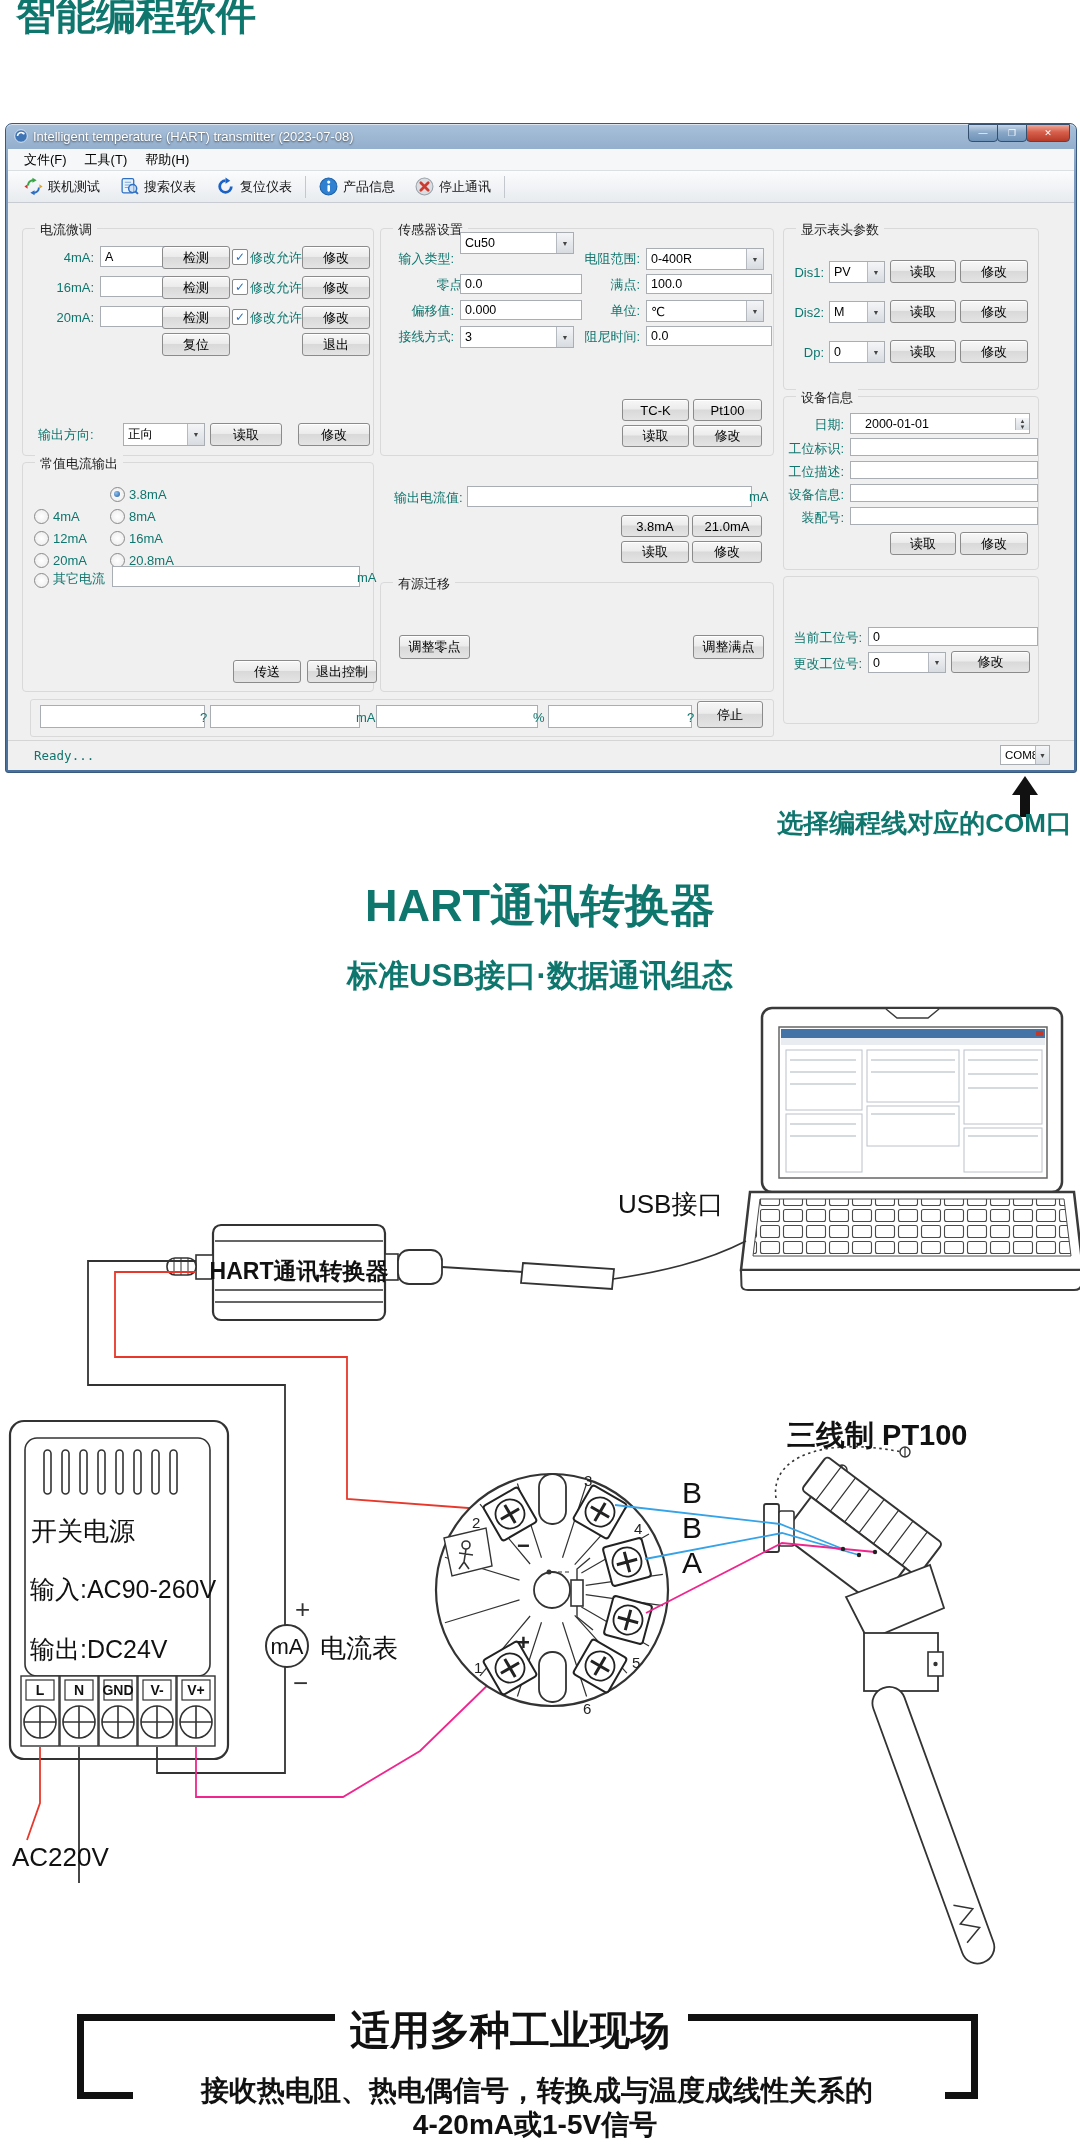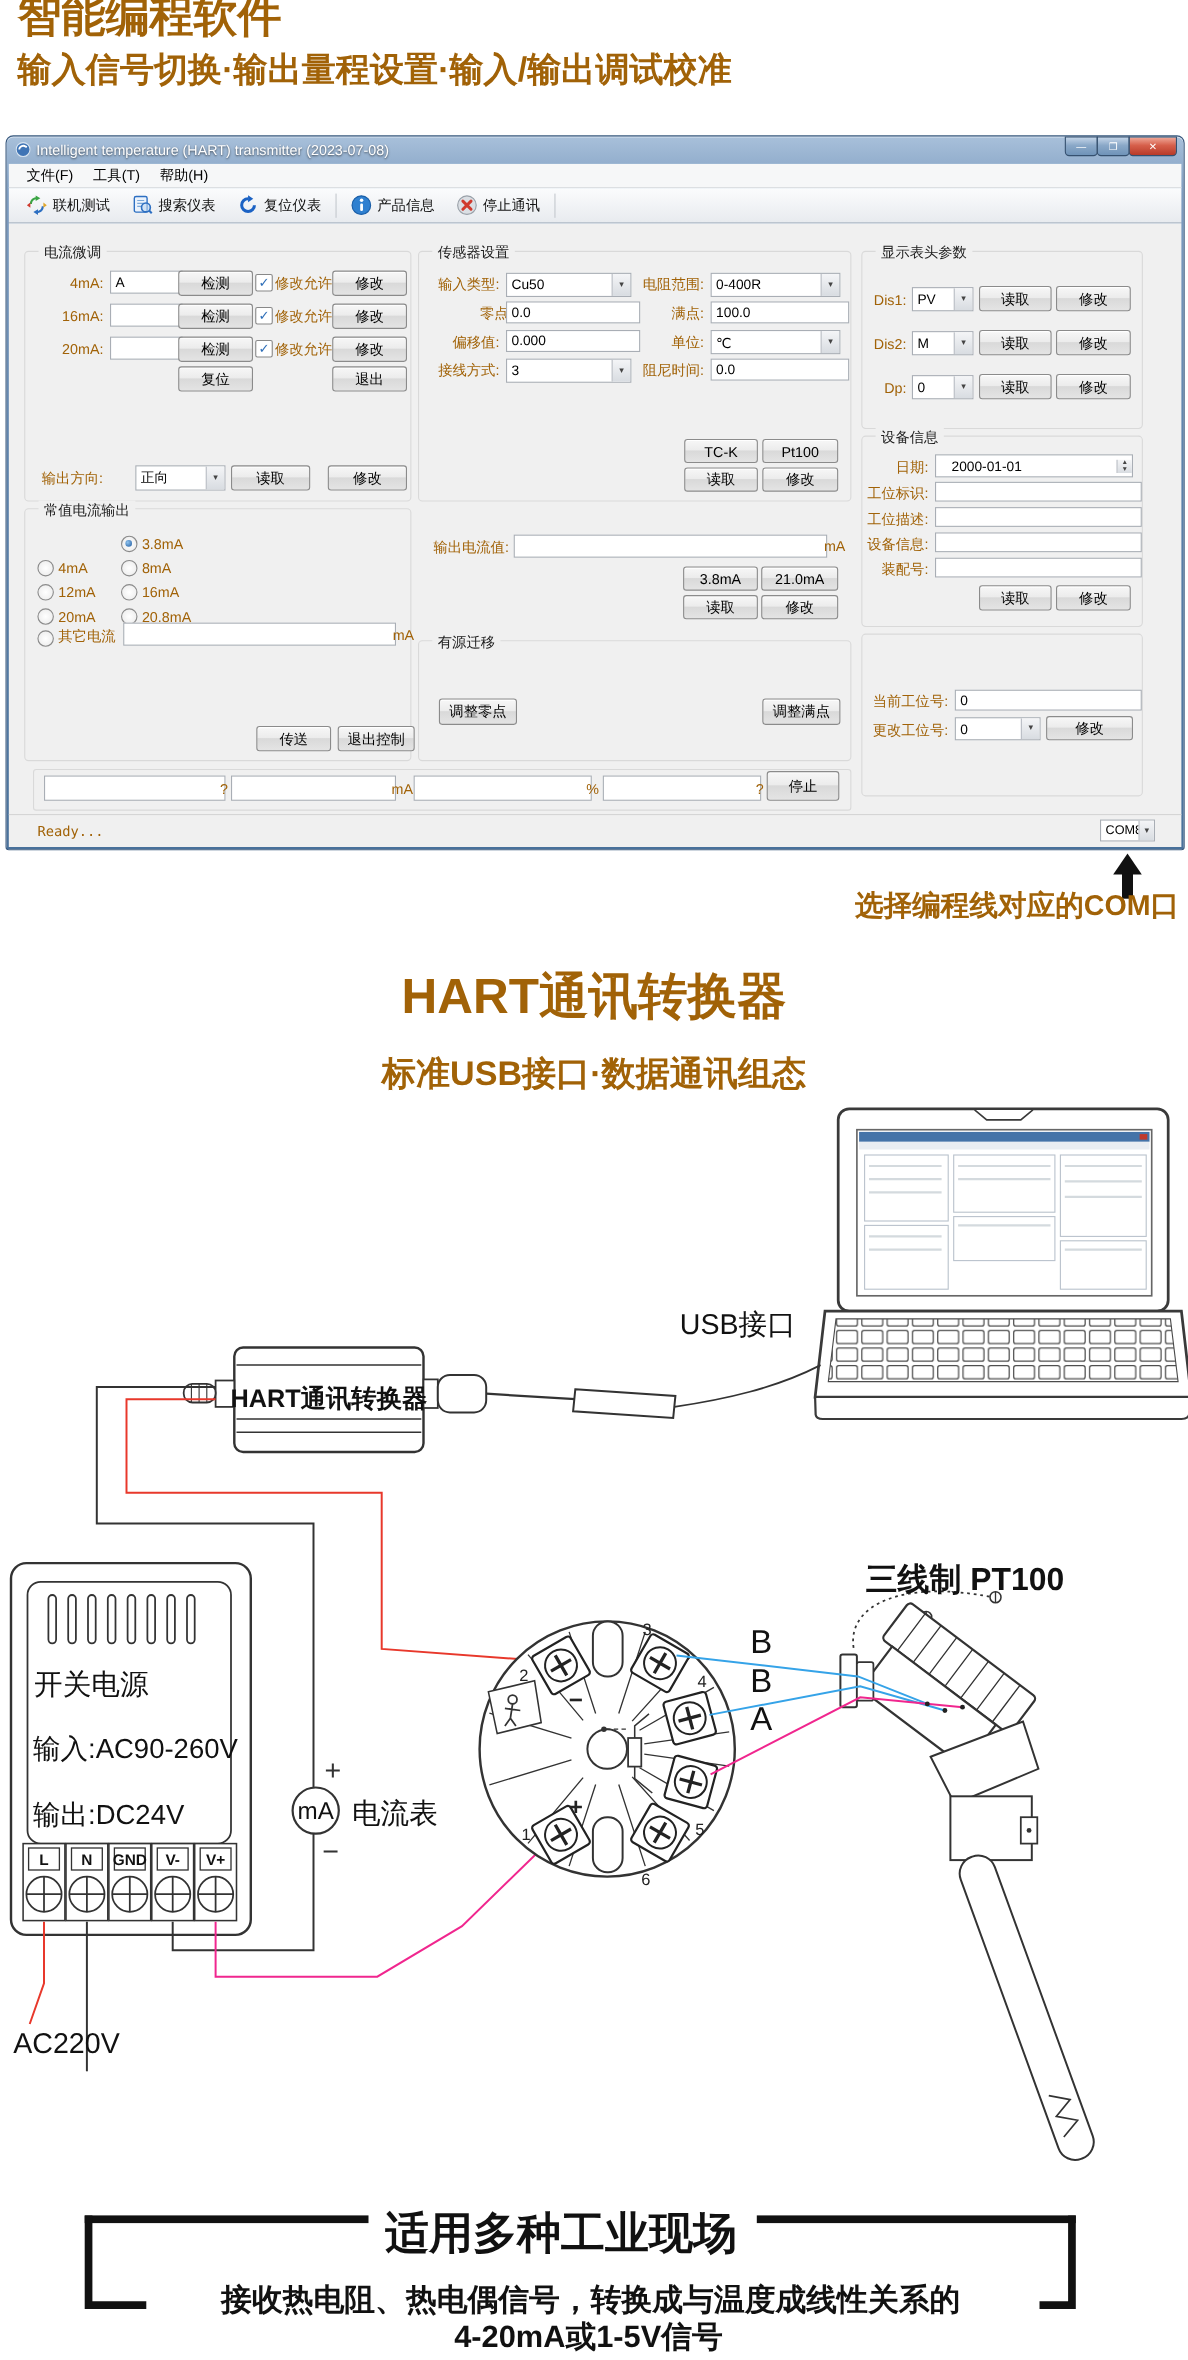--- a/index.html
+++ b/index.html
@@ -1,18 +1,18 @@
 <!DOCTYPE html>
 <html><head>
 <meta charset="utf-8">
 <style>
   html,body{margin:0;padding:0;background:#fff}
   #page{position:relative;width:1080px;height:2145px;background:#fff;font-family:"Liberation Sans","DejaVu Sans",sans-serif;overflow:hidden}
   .abs{position:absolute}
-  .lb{position:absolute;font-size:13px;color:#a16207;white-space:nowrap;line-height:15px}
+  .lb{position:absolute;font-size:13px;color:#0f766e;white-space:nowrap;line-height:15px}
   .lbr{text-align:right}
   .bt{position:absolute;display:flex;align-items:center;justify-content:center;font-size:13px;color:#000;
       background:linear-gradient(180deg,#f7f7f7,#ececec 45%,#d9d9d9 50%,#e4e4e4);border:1px solid #8b8b8b;border-radius:3px;box-shadow:inset 0 1px 0 #fff;cursor:default}
   .in{position:absolute;background:#fff;border:1px solid #a9aeb5;font-size:12.5px;color:#000;display:flex;align-items:center;padding:0 4px;overflow:hidden}
   .dd{position:absolute;background:#fff;border:1px solid #a9aeb5;font-size:12.5px;display:flex;align-items:stretch;overflow:hidden}
   .ddv{flex:1;display:flex;align-items:center;padding:0 4px;white-space:nowrap;overflow:hidden}
   .dda{width:16px;display:flex;align-items:center;justify-content:center;background:linear-gradient(#f4f5f7,#d8dce1);border-left:1px solid #b5bac1}
   .dda::after{content:"▼";font-size:7px;color:#444}
   .gp{position:absolute;border:1px solid #d9d9d9;border-radius:4px}
   .gpt{position:absolute;top:-8px;left:12px;background:#f0f0f0;padding:0 5px;font-size:13px;color:#1c1c1c;white-space:nowrap}
@@ -26,21 +26,20 @@
   .wbtn{position:absolute;height:16px;border:1px solid #35506f;border-radius:0 0 4px 4px;display:flex;align-items:center;justify-content:center;color:#fff;font-size:9px;background:linear-gradient(#c4d5e8,#8aa8c8 45%,#6f93b8)}
   .wbtn.cls{background:linear-gradient(#efa797,#d65f4b 45%,#b83a28)}
   svg text{font-family:"Liberation Sans","DejaVu Sans",sans-serif}
 </style>
 </head>
 <body>
 
 <div id="page">
 
   <div class="lb" style="left:16px;top:8px;font-size:40px;font-weight:700">智能编程软件</div>
-  <div class="lb" style="left:16px;top:56px;font-size:31px;font-weight:600">输入信号切换·输出量程设置·输入/输出调试校准</div>
 
   <div class="abs" style="left:5px;top:123px;width:1070px;height:648px;border-radius:7px 7px 3px 3px;border:1px solid #39597e;background:linear-gradient(180deg,#a8c0da,#7d9cc0 8%,#5d82ab 45%,#49719b);box-shadow:inset 0 1px 0 rgba(255,255,255,.6)"></div>
   <span class="abs" style="left:14px;top:129px;width:14px;height:14px">
     <svg width="14" height="14" viewBox="0 0 14 14">
         <circle cx="7" cy="7" r="6.3" fill="#3f74b5" stroke="#d8e4f0"></circle>
         <path d="M3.5 7a3.5 3.5 0 0 1 6-2.4" fill="none" stroke="#fff" stroke-width="1.6"></path>
         <circle cx="9.7" cy="4.4" r="1" fill="#fff"></circle>
       </svg>
   </span>
   <div class="lb" style="left:33px;top:129px;font-size:13px;color:#fff;text-shadow:0 1px 2px rgba(0,0,0,.65)">Intelligent temperature (HART) transmitter (2023-07-08)</div>
@@ -155,21 +154,21 @@
   <div class="lb" style="left:53px;top:571px">其它电流</div>
   <div class="in" style="left:112px;top:566px;width:238px;height:19px"></div>
   <div class="lb" style="left:357px;top:570px">mA</div>
   <div class="bt" style="left:233px;top:660px;width:66px;height:21px">传送</div>
   <div class="bt" style="left:307px;top:660px;width:68px;height:21px">退出控制</div>
 
   <div class="gp" style="left:380px;top:228px;width:392px;height:226px">
     <span class="gpt">传感器设置</span>
   </div>
   <div class="lb lbr" style="left:386px;top:251px;width:68px">输入类型:</div>
-  <div class="dd" style="left:460px;top:248px;width:112px;height:20px">
+  <div class="dd" style="left:460px;top:232px;width:112px;height:20px">
       <span class="ddv">Cu50</span>
       <span class="dda"></span>
     </div>
   <div class="lb lbr" style="left:576px;top:251px;width:64px">电阻范围:</div>
   <div class="dd" style="left:646px;top:248px;width:116px;height:20px">
       <span class="ddv">0-400R</span>
       <span class="dda"></span>
     </div>
   <div class="lb lbr" style="left:398px;top:277px;width:68px">零点:</div>
   <div class="in" style="left:460px;top:274px;width:112px;height:18px">0.0</div>

